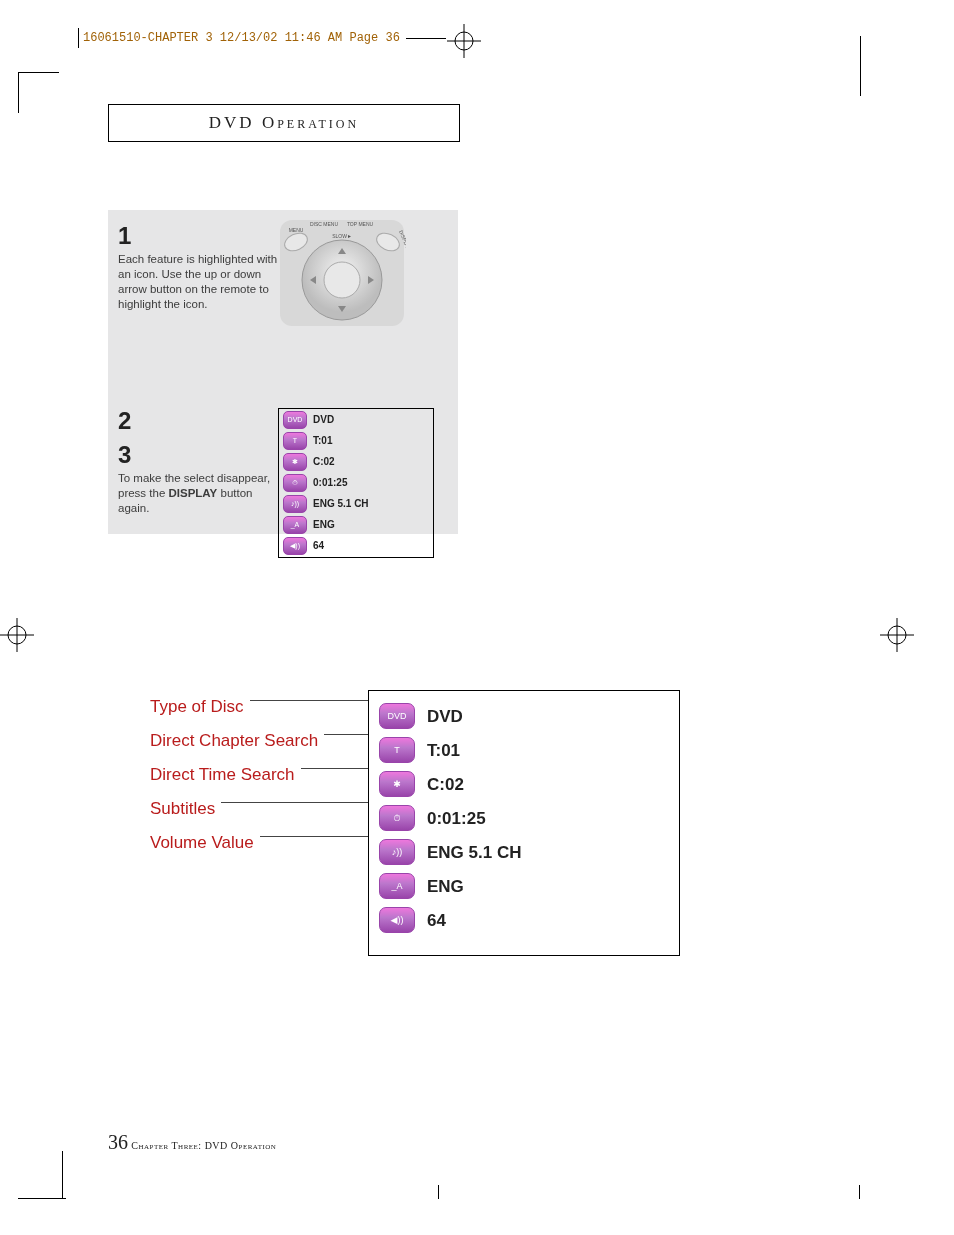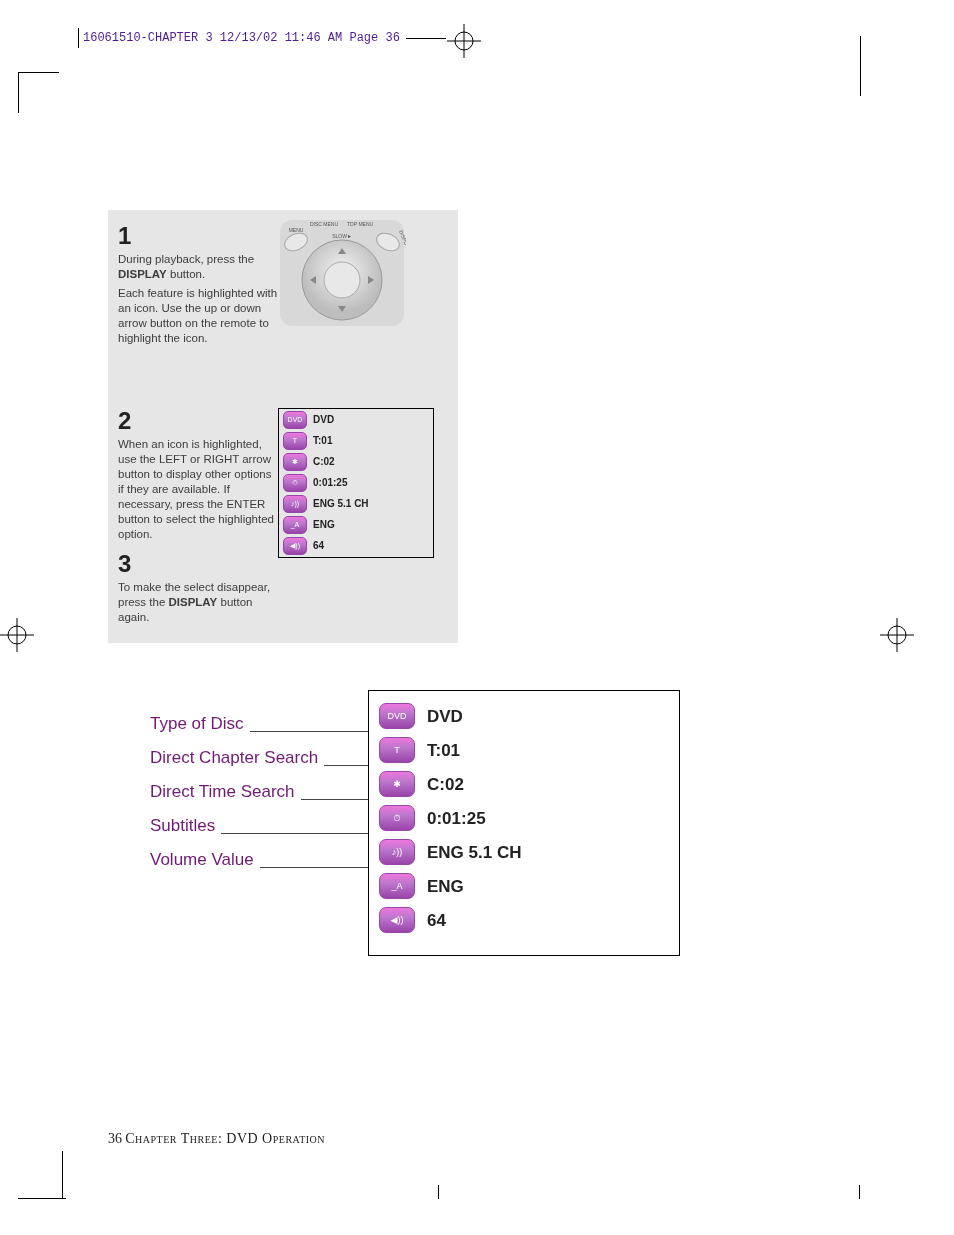--- a/index.html
+++ b/index.html
@@ -9,46 +9,46 @@
   .crop.tr{left:860px;top:36px;width:1px;height:60px;background:#000}
   .crop.bl-h{left:18px;bottom:36px;width:48px;height:1px;background:#000}
   .crop.bl-v{left:62px;bottom:36px;width:1px;height:48px;background:#000}
   .crop.bm{left:438px;bottom:36px;width:1px;height:14px;background:#000}
   .crop.br{right:94px;bottom:36px;width:1px;height:14px;background:#000}
   .reg{position:absolute;width:34px;height:34px}
   .reg svg{display:block}
   .reg.top{left:447px;top:24px}
   .reg.left{left:0px;top:618px}
   .reg.right{right:40px;top:618px}
-  .printline{position:absolute;left:78px;top:28px;font:12px/1 "Courier New",monospace;color:#4c1d95;border-left:1px solid #000;padding-left:4px;height:20px;display:flex;align-items:center}
+  .printline{position:absolute;left:78px;top:28px;font:12px/1 "Courier New",monospace;color:#a16207;border-left:1px solid #000;padding-left:4px;height:20px;display:flex;align-items:center}
   .printline .rule{display:inline-block;width:40px;border-top:1px solid #000;vertical-align:middle;margin-left:6px}
   .section-box{position:absolute;left:108px;top:104px;width:350px;height:36px;border:1px solid #000;text-align:center;font:17px/36px Georgia,"Times New Roman",serif;letter-spacing:3px}
   .section-box .smallcaps{font-variant:small-caps}
   .h1{position:absolute;left:108px;top:170px;font:800 25px/1 Arial,Helvetica,sans-serif}
   .greybox{position:absolute;left:108px;top:210px;width:330px;background:#e6e6e7;padding:14px 10px 14px 10px}
   .greybox.b2{top:395px;height:auto}
   .greybox .num{font:900 24px/1 Arial,Helvetica,sans-serif;margin:0 0 2px 0}
   .greybox p{margin:4px 0;font:11.5px/15px Arial,Helvetica,sans-serif;color:#3c3c3c;max-width:160px}
   .greybox p b{font-weight:800}
   .remote{position:absolute;left:278px;top:218px;width:128px;height:110px;border-radius:8px}
   .osd-small{position:absolute;left:278px;top:408px;width:154px;height:148px;border:1px solid #000}
   .osd-row-s{display:flex;align-items:center;height:21px}
   .osd-row-s .ic{width:22px;height:16px;margin:2px 6px 2px 4px;border:1px solid #94a;border-radius:5px;background:linear-gradient(#e7d, #b7c 40%, #94a);display:flex;align-items:center;justify-content:center;font:7px/1 Arial;color:#fff}
   .osd-row-s .tx{font:800 10px/1 Arial,Helvetica,sans-serif}
   .bigosd{position:absolute;left:368px;top:690px;width:290px;height:248px;border:1px solid #000;padding:8px 10px}
   .bigrow{display:flex;align-items:center;height:34px}
   .bigrow .ic{width:34px;height:24px;border:1.5px solid #94a;border-radius:7px;background:linear-gradient(#e7d,#b7c 40%,#94a);display:flex;align-items:center;justify-content:center;font:9px/1 Arial;color:#fff;margin-right:12px}
   .bigrow .tx{font:800 17px/1 Arial,Helvetica,sans-serif}
   .labels{position:absolute;left:150px;top:698px;width:218px}
-  .lblrow{height:34px;display:flex;align-items:flex-end;font:17px/1 Arial,Helvetica,sans-serif;color:#701a75}
+  .lblrow{height:34px;display:flex;align-items:flex-start;font:17px/1 Arial,Helvetica,sans-serif;color:#b91c1c}
   .lblrow .t{white-space:nowrap}
   .lblrow .ln{flex:1;border-top:1px solid #444;margin-left:6px;margin-top:2px}
   .footer{position:absolute;left:108px;top:1132px;font:13px/1 Georgia,"Times New Roman",serif}
-  .footer .pn{font-size:14px}
-  .footer .sc{font-variant:small-caps;letter-spacing:0.5px;font-size:14px}
+  .footer .pn{font-size:20px}
+  .footer .sc{font-variant:small-caps;letter-spacing:0.5px;font-size:10px}
 </style>
 </head>
 <body>
 
 <div class="page">
 
   <div class="crop tl"></div>
   <div class="crop tr"></div>
   <div class="crop bl-h"></div>
   <div class="crop bl-v"></div>
@@ -75,27 +75,27 @@
         <line x1="0" y1="17" x2="34" y2="17" stroke="#000"></line>
         <line x1="17" y1="0" x2="17" y2="34" stroke="#000"></line>
       </svg>
   </div>
 
   <div class="printline">
     <span>16061510-CHAPTER 3  12/13/02 11:46 AM  Page 36</span>
     <span class="rule"></span>
   </div>
 
+  <div class="section-box">
+    <span class="smallcaps">DVD Operation</span>
+  </div>
 
 
   <div class="greybox" style="height:168px">
     <div class="num">1</div>
-    <p>
-      <span>During playback, press the </span><b>DISPLAY</b><span> button.</span>
-    </p>
     <p>Each feature is highlighted with an icon. Use the up or down arrow button on the remote to highlight the icon.</p>
   </div>
 
   <div class="remote">
     <svg width="128" height="110" viewBox="0 0 128 110">
       <defs>
         <radialGradient id="g1" cx="50%" cy="40%">
             <stop offset="0%" stop-color="#f4f4f4"></stop>
             <stop offset="100%" stop-color="#bdbdbd"></stop>
           </radialGradient>
@@ -112,21 +112,20 @@
       <text x="18" y="14" font-size="5" text-anchor="middle" fill="#555">MENU</text>
       <text x="46" y="8" font-size="5" text-anchor="middle" fill="#555">DISC MENU</text>
       <text x="82" y="8" font-size="5" text-anchor="middle" fill="#555">TOP MENU</text>
       <text x="112" y="14" font-size="5" text-anchor="middle" fill="#555" transform="rotate(68 112 28)">DISPLAY</text>
       <text x="64" y="20" font-size="5" text-anchor="middle" fill="#555">SLOW►</text>
     </svg>
   </div>
 
   <div class="greybox b2">
     <div class="num">2</div>
-    <p style="max-width:162px">When an icon is highlighted, use the LEFT or RIGHT arrow button to display other options if they are available. If necessary, press the ENTER button to select the highlighted option.</p>
     <div class="num" style="margin-top:10px">3</div>
     <p>
       <span>To make the select disappear, press the </span><b>DISPLAY</b><span> button again.</span>
     </p>
   </div>
 
   <div class="osd-small">
     <div class="osd-row-s">
         <div class="ic">
           <span>DVD</span>

